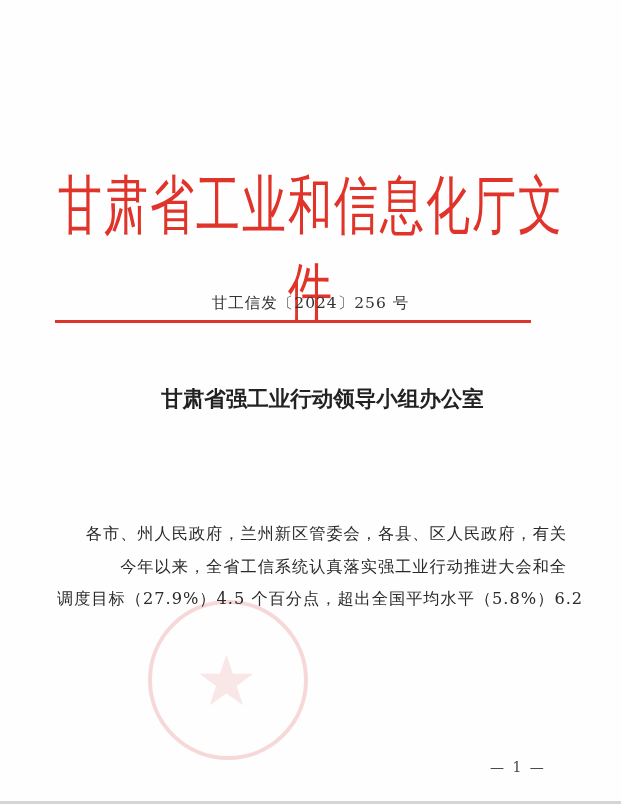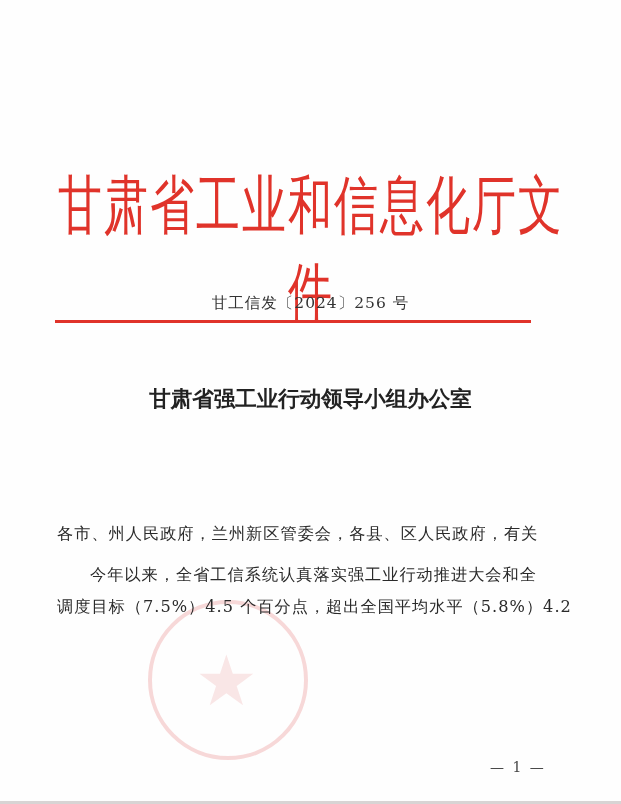--- a/index.html
+++ b/index.html
@@ -11,31 +11,31 @@
     color: #e0332a; font-size: 44px; letter-spacing: 2px; line-height: 60px;
     transform: scaleY(1.45); transform-origin: center top; font-weight: normal;
   }
   .doc-number {
     position: absolute; left: 0; width: 621px; top: 293px; text-align: center;
     font-family: "DejaVu Serif", "Liberation Serif", serif;
     font-size: 15.5px; color: #333; letter-spacing: 1px;
   }
   .red-rule { position: absolute; left: 55px; top: 320px; width: 476px; height: 3px; background: #e0332a; }
   .title {
-    position: absolute; left: 60px; width: 501px; top: 381px; text-align: center;
+    position: absolute; left: 72px; width: 501px; top: 381px; text-align: center;
     font-family: "DejaVu Serif", "Liberation Serif", serif; font-weight: bold;
     font-size: 21.5px; color: #222; line-height: 35px;
   }
   .body {
     position: absolute; left: 57px; top: 518px; width: 510px;
     font-family: "DejaVu Serif", "Liberation Serif", serif;
     font-size: 16.2px; color: #2a2a2a; line-height: 32.7px; letter-spacing: 1px;
   }
-  .body .line { white-space: nowrap; display: block; }
-  .body .indent { padding-left: 33px; margin-top: 8px; }
+  .body .line { white-space: nowrap; display: block; text-align: right; }
+  .body .indent { padding-left: 33px; }
   .stamp {
     position: absolute; left: 148px; top: 600px; width: 160px; height: 160px;
     border-radius: 50%; border: 4px solid rgba(230,120,120,0.28);
     box-sizing: border-box; pointer-events: none;
   }
   .stamp-star {
     position: absolute; left: 195px; top: 640px; font-size: 70px; color: rgba(230,120,120,0.18);
     font-family: "DejaVu Sans", sans-serif; pointer-events: none;
   }
   .page-number {
@@ -55,18 +55,18 @@
   <div class="title">
     <div>甘肃省强工业行动领导小组办公室</div>
   </div>
 
   <div class="stamp"></div>
   <div class="stamp-star">★</div>
 
   <div class="body">
     <span class="line">各市、州人民政府，兰州新区管委会，各县、区人民政府，有关</span>
     <span class="line indent">今年以来，全省工信系统认真落实强工业行动推进大会和全</span>
-    <span class="line">调度目标（7.5%）4.5 个百分点，超出全国平均水平（5.8%）4.2</span>
+    <span class="line">调度目标（27.9%）4.5 个百分点，超出全国平均水平（5.8%）6.2</span>
   </div>
 
   <div class="page-number">— 1 —</div>
   <div class="bottom-rule"></div>
 </div>
 
 </body></html>

